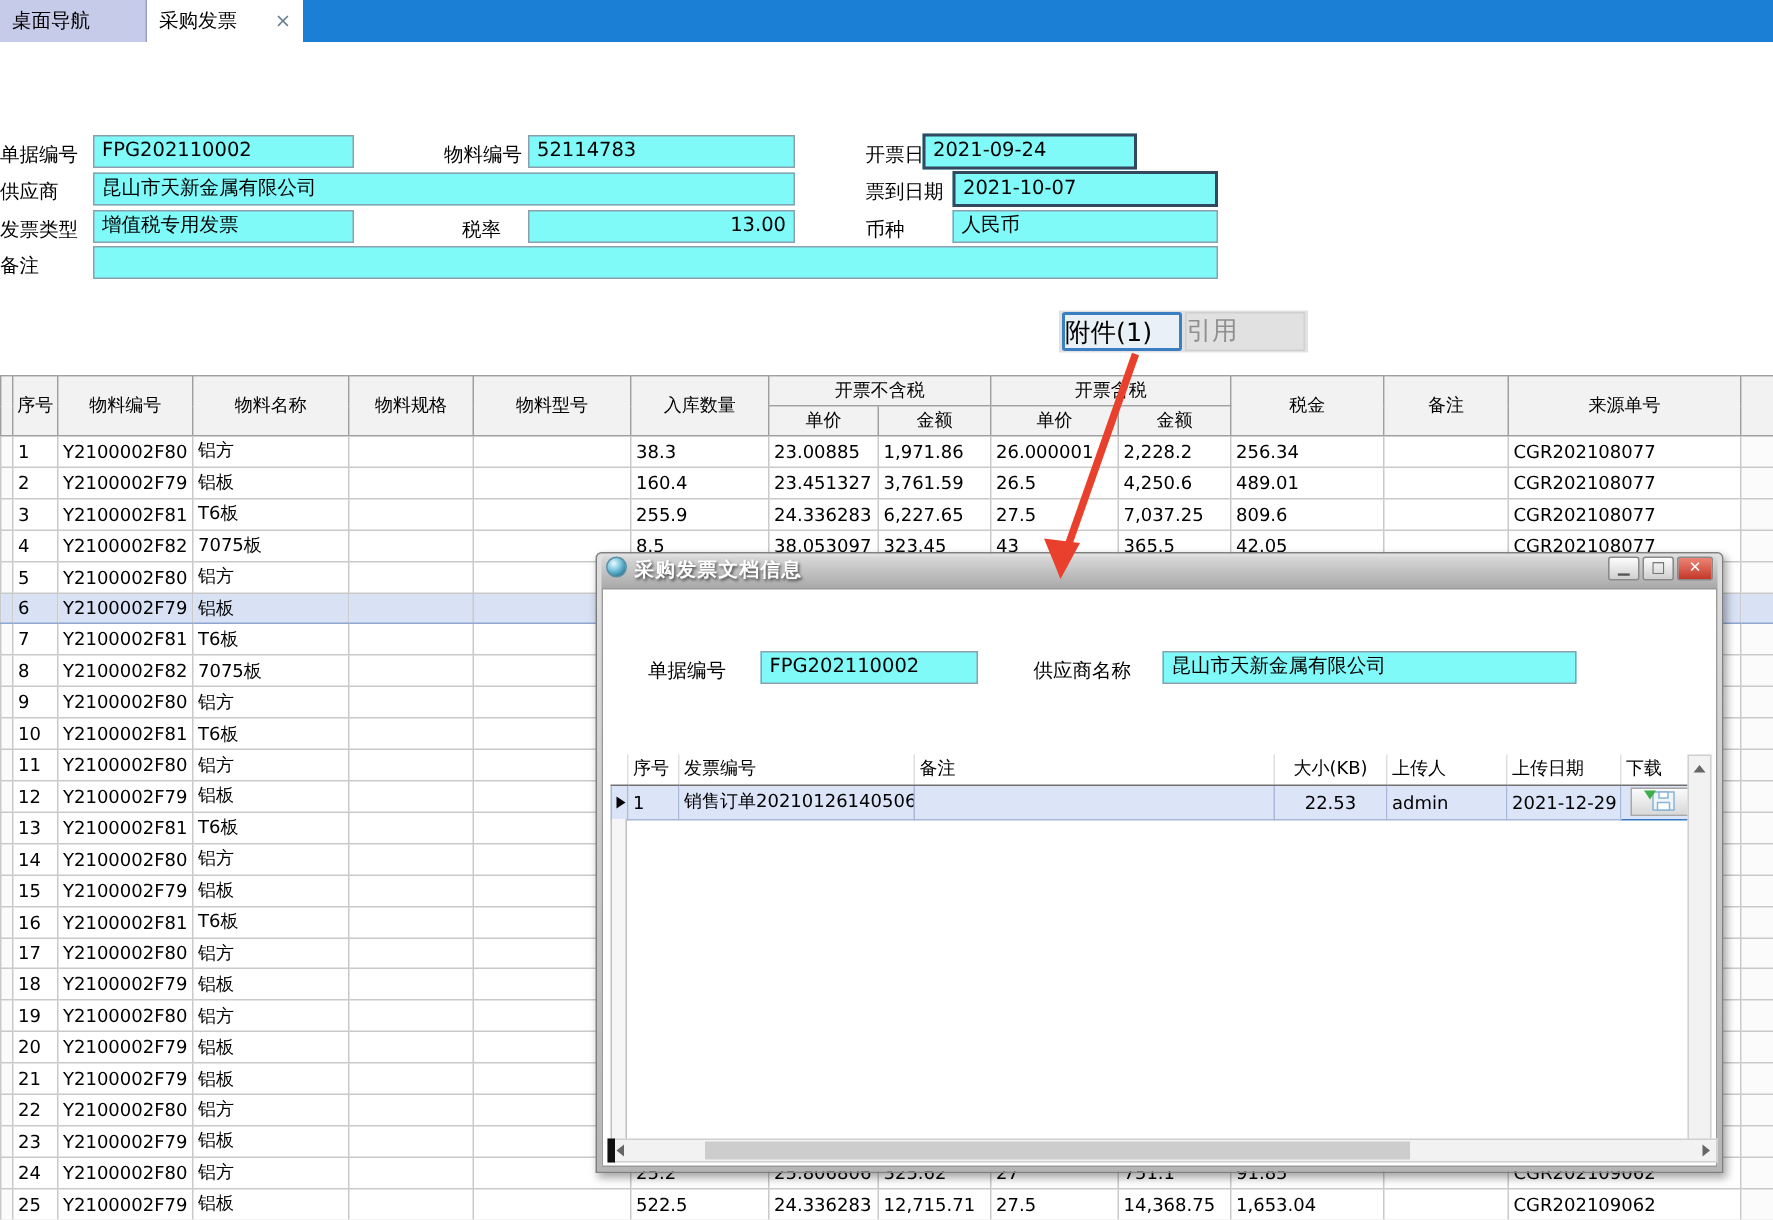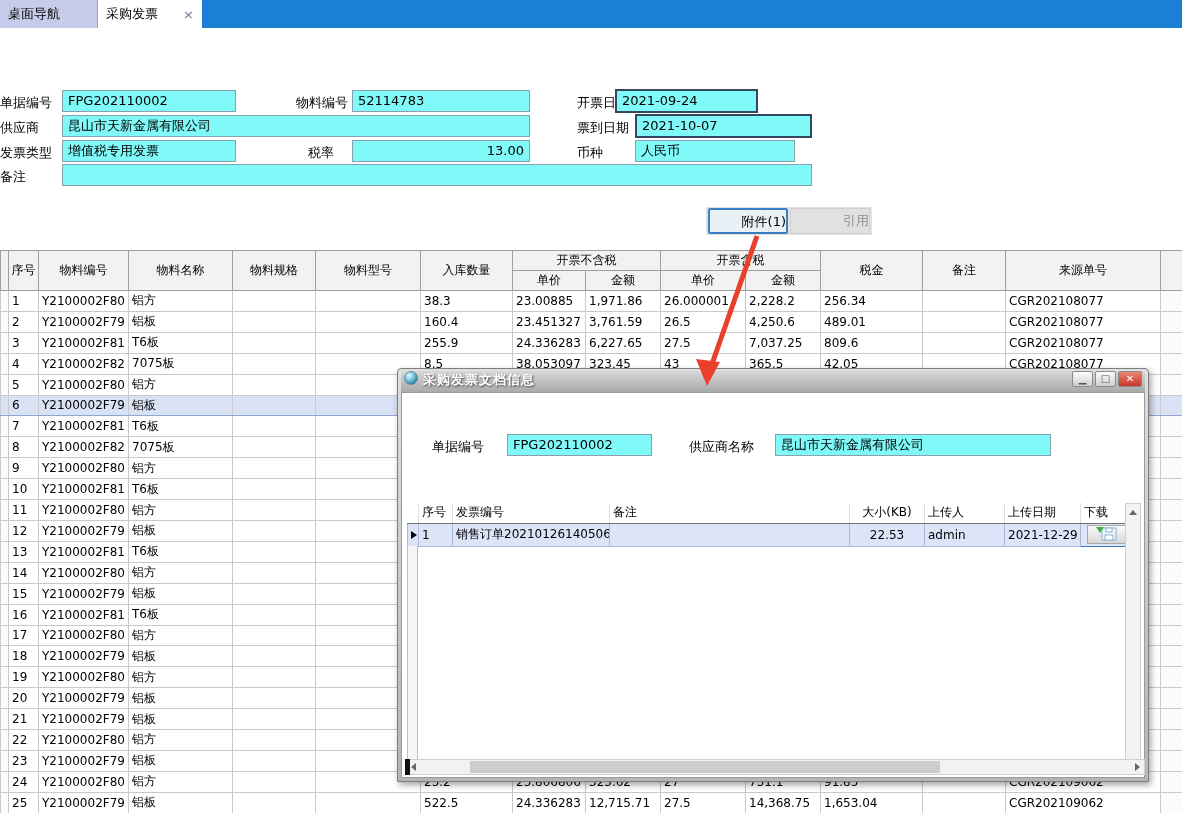--- a/index.html
+++ b/index.html
@@ -14,21 +14,21 @@
   .tab-close{color:#667f99;font-size:13px;margin-left:10px}
 
   
   .flabel{position:absolute;font-size:13px;white-space:nowrap}
   .ffield{position:absolute;background:#80f9f9;border:1px solid #8aa0ae;height:22px;line-height:20px;padding:0 5px;font-size:13px;white-space:nowrap;overflow:hidden}
   .ffield.dark{border:2px solid #33475e;height:24px;line-height:20px}
   .ffield.num{text-align:right}
 
   
   .btnstrip{position:absolute;left:706px;top:207px;width:166px;height:28px;background:#e1e1e1;z-index:6}
-  .btn{position:absolute;top:1px;height:26px;font-size:13px;text-align:right;line-height:24px;cursor:default}
+  .btn{position:absolute;top:1px;height:26px;font-size:17px;text-align:left;line-height:24px;cursor:default}
   .btn-attach{left:2px;width:80px;background:#e9f1f7;border:2px solid #3a7fc1;border-radius:2px}
   .btn-ref{left:84px;width:80px;background:#e1e1e1;color:#8f8f8f;border:1px solid #d0d0d0}
 
   
   table.main{position:absolute;left:0;top:250px;width:1182px;border-collapse:collapse;table-layout:fixed;font-size:12px;z-index:1}
   table.main th{background:#f2f2f2;border:1px solid #9f9f9f;font-weight:normal;height:20px;text-align:center;overflow:hidden;white-space:nowrap;padding:0 2px}
   table.main td{border:1px solid #c9c9c9;height:20.92px;padding:0 3px;white-space:nowrap;overflow:hidden;background:#fff}
   table.main tr.selected td{background:#d9e1f5;border-top:1px solid #8fa6d0;border-bottom:1px solid #8fa6d0}
   table.main td.c-sel,table.main td.c-extra{background:#fbfbfb}
 
@@ -97,21 +97,21 @@
 <span class="flabel" style="left:0;top:119px">供应商</span>
 <div class="ffield" style="left:62px;top:115px;width:468px">昆山市天新金属有限公司</div>
 <span class="flabel" style="left:577px;top:119px">票到日期</span>
 <div class="ffield dark" style="left:635px;top:114px;width:177px">2021-10-07</div>
 
 <span class="flabel" style="left:0;top:144px">发票类型</span>
 <div class="ffield" style="left:62px;top:140px;width:174px">增值税专用发票</div>
 <span class="flabel" style="left:308px;top:144px">税率</span>
 <div class="ffield num" style="left:352px;top:140px;width:178px">13.00</div>
 <span class="flabel" style="left:577px;top:144px">币种</span>
-<div class="ffield" style="left:635px;top:140px;width:160px">人民币</div>
+<div class="ffield" style="left:635px;top:140px;width:177px">人民币</div>
 
 <span class="flabel" style="left:0;top:168px">备注</span>
 <div class="ffield" style="left:62px;top:164px;width:750px"></div>
 
 <div class="btnstrip">
   <div class="btn btn-attach">附件(1)</div>
   <div class="btn btn-ref">引用</div>
 </div>
 
 <table class="main">

